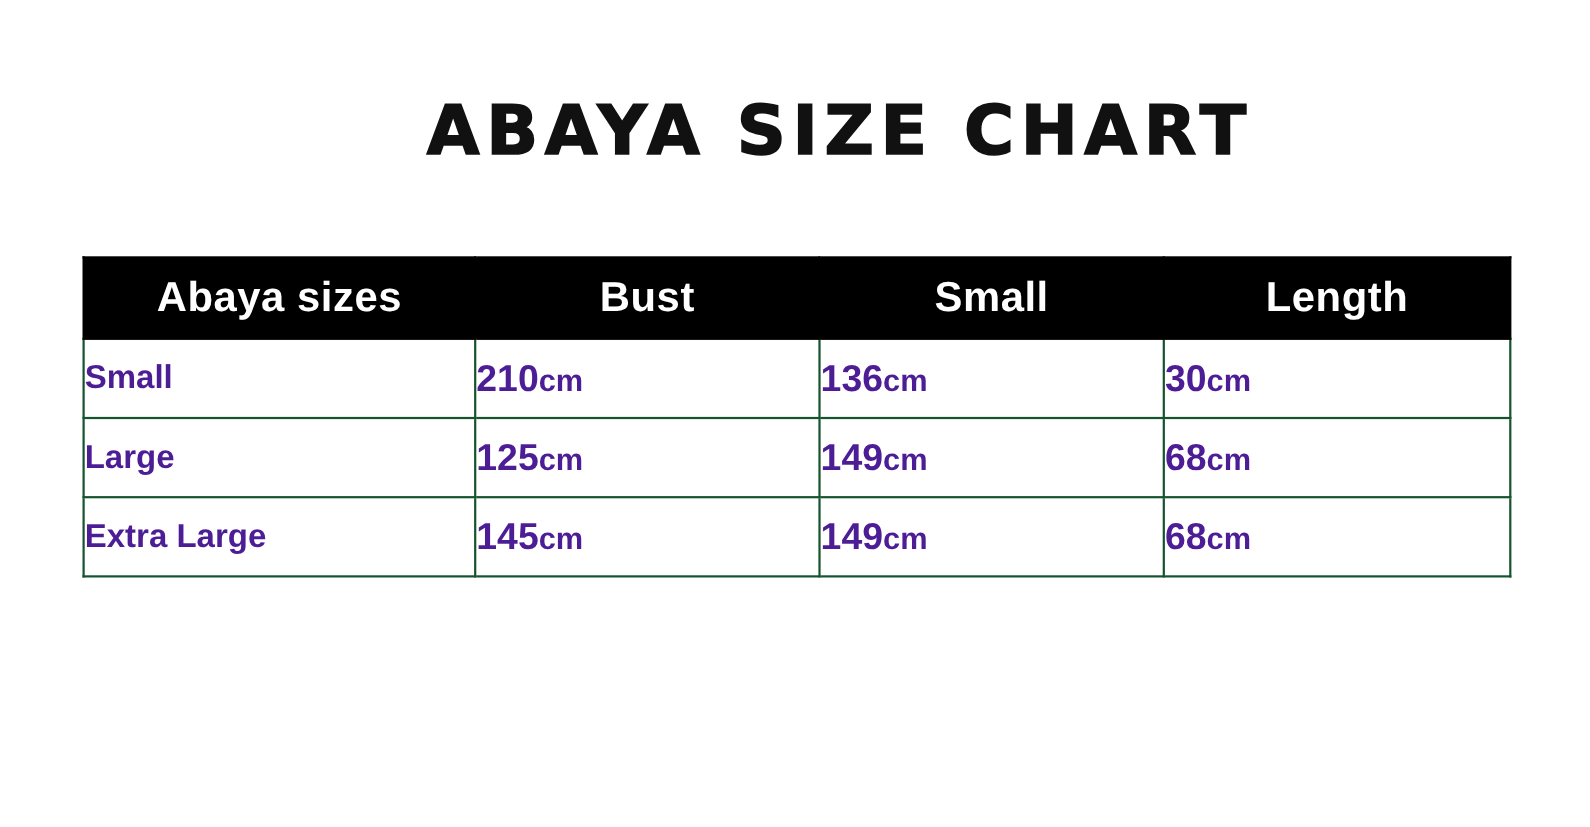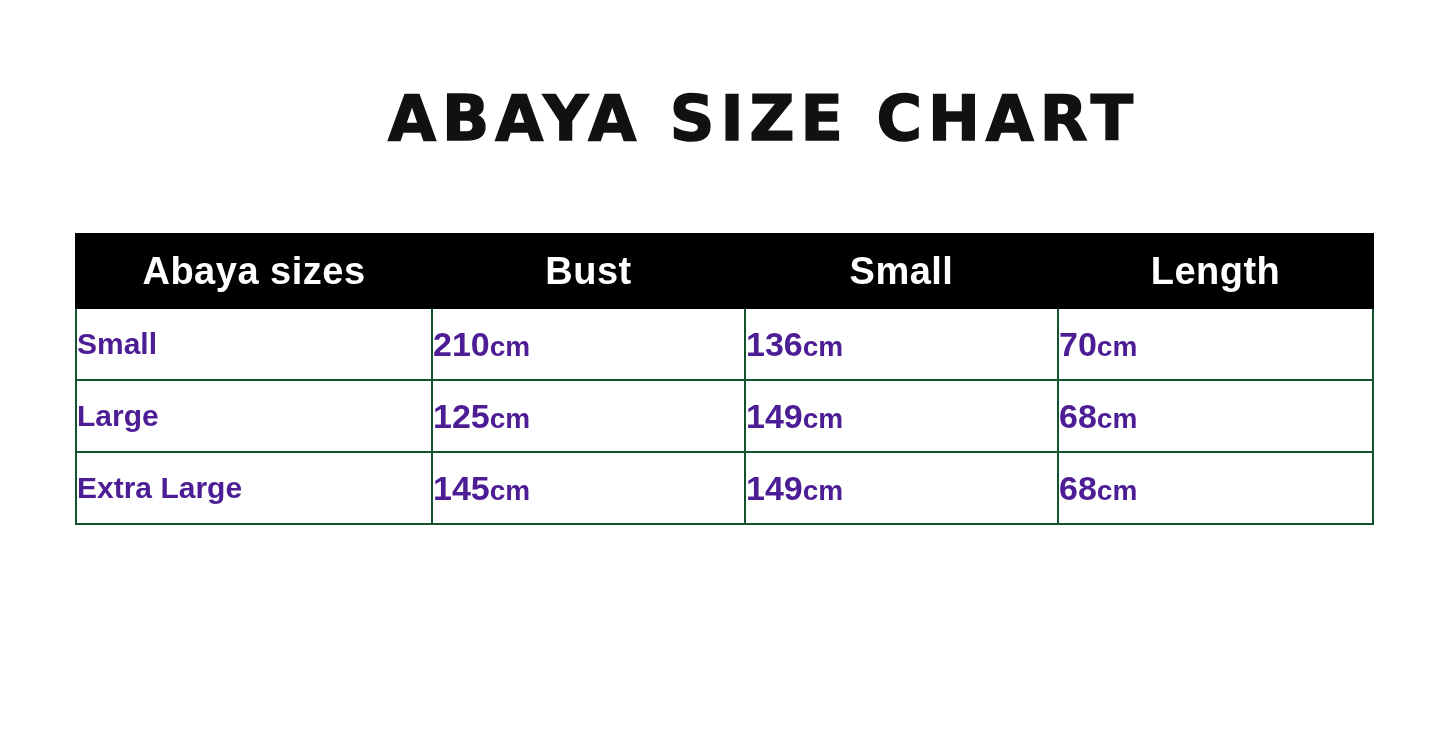--- a/index.html
+++ b/index.html
@@ -115,21 +115,21 @@
 
       <tr>
         <td>Small</td>
         <td class="measure">
           <span>210</span><span class="unit">cm</span>
         </td>
         <td class="measure">
           <span>136</span><span class="unit">cm</span>
         </td>
         <td class="measure">
-          <span>70</span><span class="unit">cm</span>
+          <span>30</span><span class="unit">cm</span>
         </td>
       </tr>
 
 
       <tr>
         <td>Large</td>
         <td class="measure">
           <span>125</span><span class="unit">cm</span>
         </td>
         <td class="measure">

